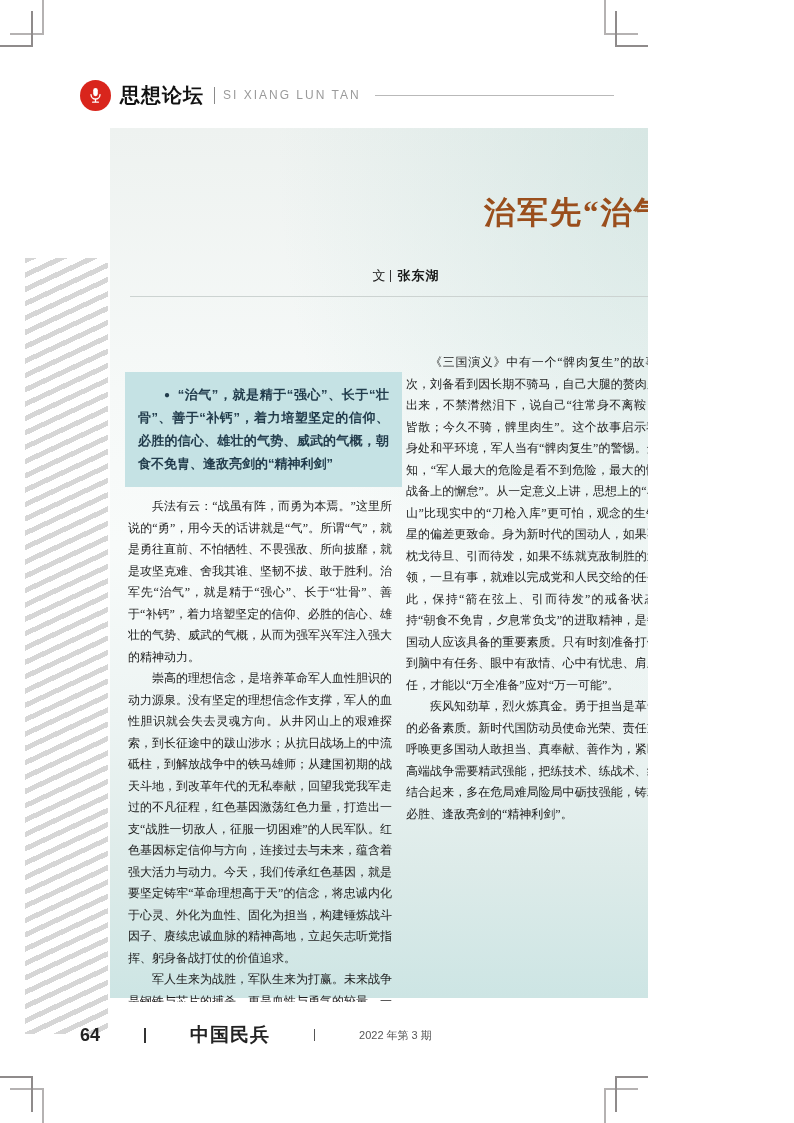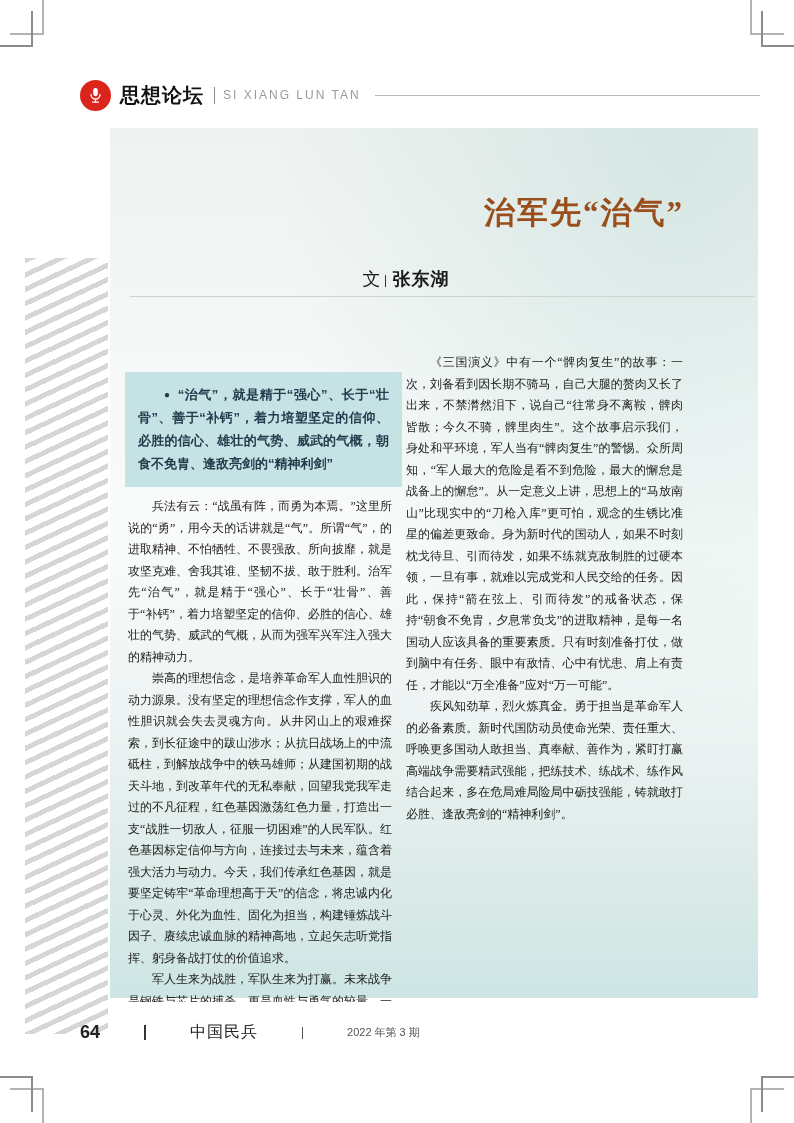--- a/index.html
+++ b/index.html
@@ -6,21 +6,21 @@
     --accent-red:#d9251c;
     --title-brown:#9a4e1c;
     --lead-box-bg:#c5e2e4;
     --lead-text:#223c4c;
     --stripe-gray:#d6d6d6;
     --mark-gray:#9a9a9a;
   }
   *{margin:0;padding:0;box-sizing:border-box;}
   html,body{background:#ffffff;}
   .page{
-    position:relative;width:794px;height:1123px;background:#ffffff;
+    position:relative;width:648px;height:1123px;background:#ffffff;
     overflow:hidden;font-family:"Liberation Serif","DejaVu Serif",serif;
   }
   
   .cm{position:absolute;pointer-events:none;}
   .cm .l1,.cm .l2{position:absolute;}
   .cm-tl .l1{left:10px;top:0;width:34px;height:35px;border-right:2px solid #b5b2b2;border-bottom:2px solid #b5b2b2;}
   .cm-tl .l2{left:0;top:11px;width:33px;height:36px;border-right:2px solid #8f8b8b;border-bottom:2px solid #8f8b8b;}
   .cm-tr .l1{right:10px;top:0;width:34px;height:35px;border-left:2px solid #b5b2b2;border-bottom:2px solid #b5b2b2;}
   .cm-tr .l2{right:0;top:11px;width:33px;height:36px;border-left:2px solid #8f8b8b;border-bottom:2px solid #8f8b8b;}
   .cm-bl .l1{left:10px;bottom:0;width:34px;height:35px;border-right:2px solid #b5b2b2;border-top:2px solid #b5b2b2;}
@@ -43,21 +43,21 @@
   
   .stripes{position:absolute;left:25px;top:258px;width:83px;height:776px;
     background:repeating-linear-gradient(155deg,var(--stripe-gray) 0 5px,transparent 5px 13px);}
   
   .content{position:absolute;left:110px;top:128px;width:648px;height:870px;
     background:
       radial-gradient(ellipse at 88% 2%, rgba(176,212,207,0.40), transparent 50%),
       linear-gradient(180deg,#eef2f0 0%,#f6f9f8 30%,#f8fbfa 48%,#edf4f3 68%,#ddebe9 85%,#cde5e4 100%);}
   .art-title{position:absolute;left:18px;width:556px;top:64px;text-align:right;
     font-size:31px;font-weight:bold;color:var(--title-brown);letter-spacing:2px;}
-  .byline{position:absolute;left:18px;width:556px;top:139px;text-align:center;font-size:18px;color:#1a1a1a;
+  .byline{position:absolute;left:18px;width:556px;top:139px;text-align:center;font-size:13px;color:#1a1a1a;
     font-family:"Liberation Sans","DejaVu Sans",sans-serif;}
   .byline .bar{display:inline-block;width:1px;height:12px;background:#333;margin:0 7px 0 4px;vertical-align:-2px;}
   .byline .author{font-weight:bold;letter-spacing:1px;}
   .title-rule{position:absolute;left:20px;top:168px;width:624px;height:1px;background:#ccd3d1;}
   
   .lead-box{position:absolute;left:15px;top:244px;width:277px;min-height:106px;background:var(--lead-box-bg);
     padding:11px 13px 12px 13px;}
   .lead-box p{font-family:"Liberation Sans","DejaVu Sans",sans-serif;font-size:13px;font-weight:bold;
     color:var(--lead-text);line-height:23px;text-align:justify;text-indent:2em;}
   .lead-box .bullet{font-size:10px;margin-right:7px;vertical-align:1px;}
@@ -66,21 +66,21 @@
   .col p{font-size:12px;line-height:21.5px;color:#1c1c1c;text-align:justify;}
   .col p.indent{text-indent:2em;}
   .col-left{left:18px;top:368px;width:264px;max-height:506px;}
   .col-right{left:296px;top:224px;width:277px;max-height:624px;}
   
   .footer{position:absolute;left:80px;top:1022px;display:flex;align-items:center;
     font-family:"Liberation Sans","DejaVu Sans",sans-serif;color:#222;gap:36px;}
   .footer .pagenum{font-size:18px;font-weight:bold;}
   .footer .fbar{width:2px;height:15px;background:#333;margin:0 8px;}
   .footer .fbar2{width:1px;height:12px;background:#555;margin:0 8px;}
-  .footer .mag{font-size:16px;font-weight:normal;letter-spacing:1px;}
+  .footer .mag{font-size:19px;font-weight:bold;letter-spacing:1px;}
   .footer .issue{font-size:11px;color:#555;}
 </style>
 </head>
 <body>
 
 <div class="page">
 
   <div class="cm cm-tl">
       <i class="l1"></i>
       <i class="l2"></i>
@@ -122,21 +122,21 @@
       <span>文</span><span class="bar"></span><span class="author">张东湖</span>
     </div>
 
     <div class="title-rule"></div>
 
     <aside class="lead-box">
       <p><span class="bullet">●</span><span>“治气”，就是精于“强心”、长于“壮骨”、善于“补钙”，着力培塑坚定的信仰、必胜的信心、雄壮的气势、威武的气概，朝食不免胄、逢敌亮剑的“精神利剑”</span></p>
     </aside>
 
     <section class="col col-left">
-      <p class="indent">兵法有云：“战虽有阵，而勇为本焉。”这里所说的“勇”，用今天的话讲就是“气”。所谓“气”，的进取精神、不怕牺牲、不畏强敌、所向披靡，就是攻坚克难、舍我其谁、坚韧不拔、敢于胜利。治军先“治气”，就是精于“强心”、长于“壮骨”、善于“补钙”，着力培塑坚定的信仰、必胜的信心、雄壮的气势、威武的气概，从而为强军兴军注入强大的精神动力。</p>
+      <p class="indent">兵法有云：“战虽有阵，而勇为本焉。”这里所说的“勇”，用今天的话讲就是“气”。所谓“气”，就是勇往直前、不怕牺牲、不畏强敌、所向披靡，就是攻坚克难、舍我其谁、坚韧不拔、敢于胜利。治军先“治气”，就是精于“强心”、长于“壮骨”、善于“补钙”，着力培塑坚定的信仰、必胜的信心、雄壮的气势、威武的气概，从而为强军兴军注入强大的精神动力。</p>
       <p class="indent">崇高的理想信念，是培养革命军人血性胆识的动力源泉。没有坚定的理想信念作支撑，军人的血性胆识就会失去灵魂方向。从井冈山上的艰难探索，到长征途中的跋山涉水；从抗日战场上的中流砥柱，到解放战争中的铁马雄师；从建国初期的战天斗地，到改革年代的无私奉献，回望我党我军走过的不凡征程，红色基因激荡红色力量，打造出一支“战胜一切敌人，征服一切困难”的人民军队。红色基因标定信仰与方向，连接过去与未来，蕴含着强大活力与动力。今天，我们传承红色基因，就是要坚定铸牢“革命理想高于天”的信念，将忠诚内化于心灵、外化为血性、固化为担当，构建锤炼战斗因子、赓续忠诚血脉的精神高地，立起矢志听党指挥、躬身备战打仗的价值追求。</p>
       <p class="indent">军人生来为战胜，军队生来为打赢。未来战争是钢铁与芯片的搏杀，更是血性与勇气的较量。一支装备精良的军队，如果缺少一股子气，就不可能战胜任何艰难险阻，更不可能打胜仗。南宋岳飞的军队英勇善战，</p>
     </section>
 
     <section class="col col-right">
       <p class="indent">《三国演义》中有一个“髀肉复生”的故事：一次，刘备看到因长期不骑马，自己大腿的赘肉又长了出来，不禁潸然泪下，说自己“往常身不离鞍，髀肉皆散；今久不骑，髀里肉生”。这个故事启示我们，身处和平环境，军人当有“髀肉复生”的警惕。众所周知，“军人最大的危险是看不到危险，最大的懈怠是战备上的懈怠”。从一定意义上讲，思想上的“马放南山”比现实中的“刀枪入库”更可怕，观念的生锈比准星的偏差更致命。身为新时代的国动人，如果不时刻枕戈待旦、引而待发，如果不练就克敌制胜的过硬本领，一旦有事，就难以完成党和人民交给的任务。因此，保持“箭在弦上、引而待发”的戒备状态，保持“朝食不免胄，夕息常负戈”的进取精神，是每一名国动人应该具备的重要素质。只有时刻准备打仗，做到脑中有任务、眼中有敌情、心中有忧患、肩上有责任，才能以“万全准备”应对“万一可能”。</p>
       <p class="indent"><span>疾风知劲草，烈火炼真金。勇于担当是革命军人的必备素质。新时代国防动员使命光荣、责任重大、呼唤更多国动人敢担当、真奉献、善作为，紧盯打赢高端战争需要精武强能，把练技术、练战术、练作风结合起来，多在危局难局险局中砺技强能，铸就敢打必胜、逢敌亮剑的“精神利剑”。</span></p>
     </section>
   </div>
 

